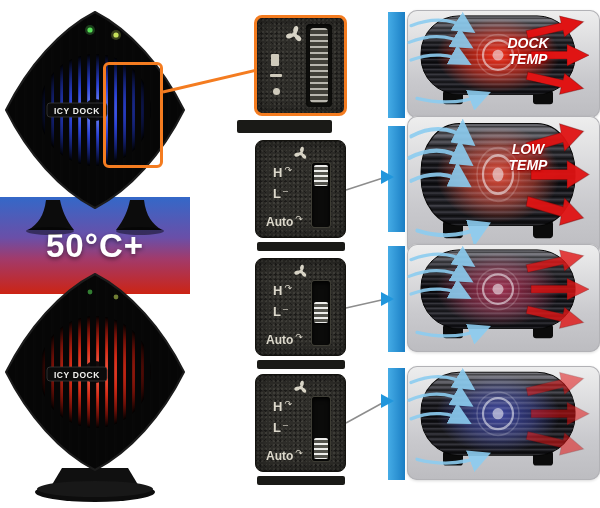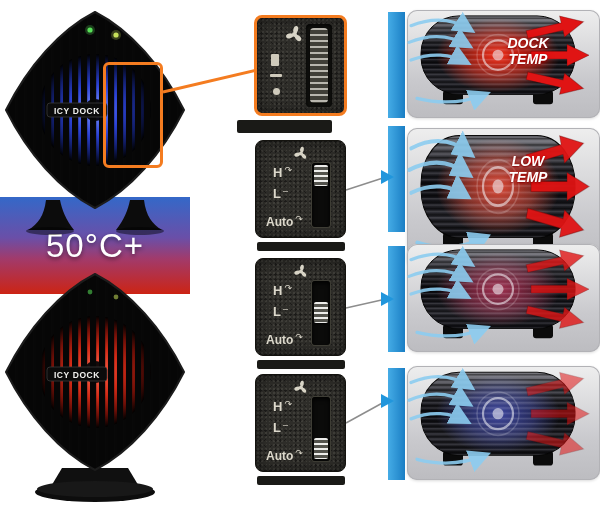--- a/index.html
+++ b/index.html
@@ -4,21 +4,21 @@
 <style>
   *{margin:0;padding:0;box-sizing:border-box}
   html,body{background:#fff}
   .stage{position:relative;width:600px;height:508px;background:#fff;overflow:hidden;
          font-family:"Liberation Sans",sans-serif}
 
   
   .temp-band{position:absolute;left:0;top:197px;width:190px;height:97px;
     background:linear-gradient(180deg,#3468c8 0%,#6a4fa8 42%,#a23a6a 64%,#cc2414 100%)}
   .temp-text{position:absolute;inset:0;display:flex;align-items:center;justify-content:center;
-    font-size:33px;font-weight:normal;color:#fff;letter-spacing:1px;
+    font-size:33px;font-weight:bold;color:#fff;letter-spacing:1px;
     text-shadow:0 2px 4px rgba(0,0,0,.45)}
   .device{position:absolute;left:0;width:190px;z-index:2}
   .device-top{top:4px;height:232px}
   .device-bottom{top:272px;height:236px}
   .zoom-rect{position:absolute;left:103px;top:62px;width:60px;height:106px;
     border:3px solid #f47c20;border-radius:6px;z-index:6}
 
   
   .connectors{position:absolute;left:0;top:0;width:600px;height:508px;z-index:5;pointer-events:none}
 
@@ -65,21 +65,21 @@
 
   
   .bar{position:absolute;left:388px;width:17px;z-index:2;
     background:linear-gradient(90deg,#45ace6,#1a7ec4)}
   #bar-1{top:12px;height:106px}#bar-2{top:126px;height:106px}
   #bar-3{top:246px;height:106px}#bar-4{top:368px;height:112px}
 
   .encl{position:absolute;left:407px;width:193px;border-radius:10px;overflow:hidden;z-index:2;
     background:linear-gradient(180deg,#eeeeee,#c9c9cd 65%,#bcbcc0);
     box-shadow:inset 0 0 0 1px #b2b2b6,0 1px 3px rgba(0,0,0,.15)}
-  #encl-1{top:10px;height:108px}#encl-2{top:128px;height:140px}
+  #encl-1{top:10px;height:108px}#encl-2{top:116px;height:140px}
   #encl-3{top:244px;height:108px}#encl-4{top:366px;height:114px}
   .encl svg{position:absolute;left:0;top:0;width:100%;height:100%}
   .temp-label{position:absolute;left:88px;top:25px;width:66px;text-align:center;z-index:3;
     font-size:14px;line-height:16px;font-weight:bold;font-style:italic;color:#fff;
     text-shadow:0 0 6px #d00000,0 1px 2px #700000}
 </style>
 </head>
 <body>
 
 <div class="stage">

